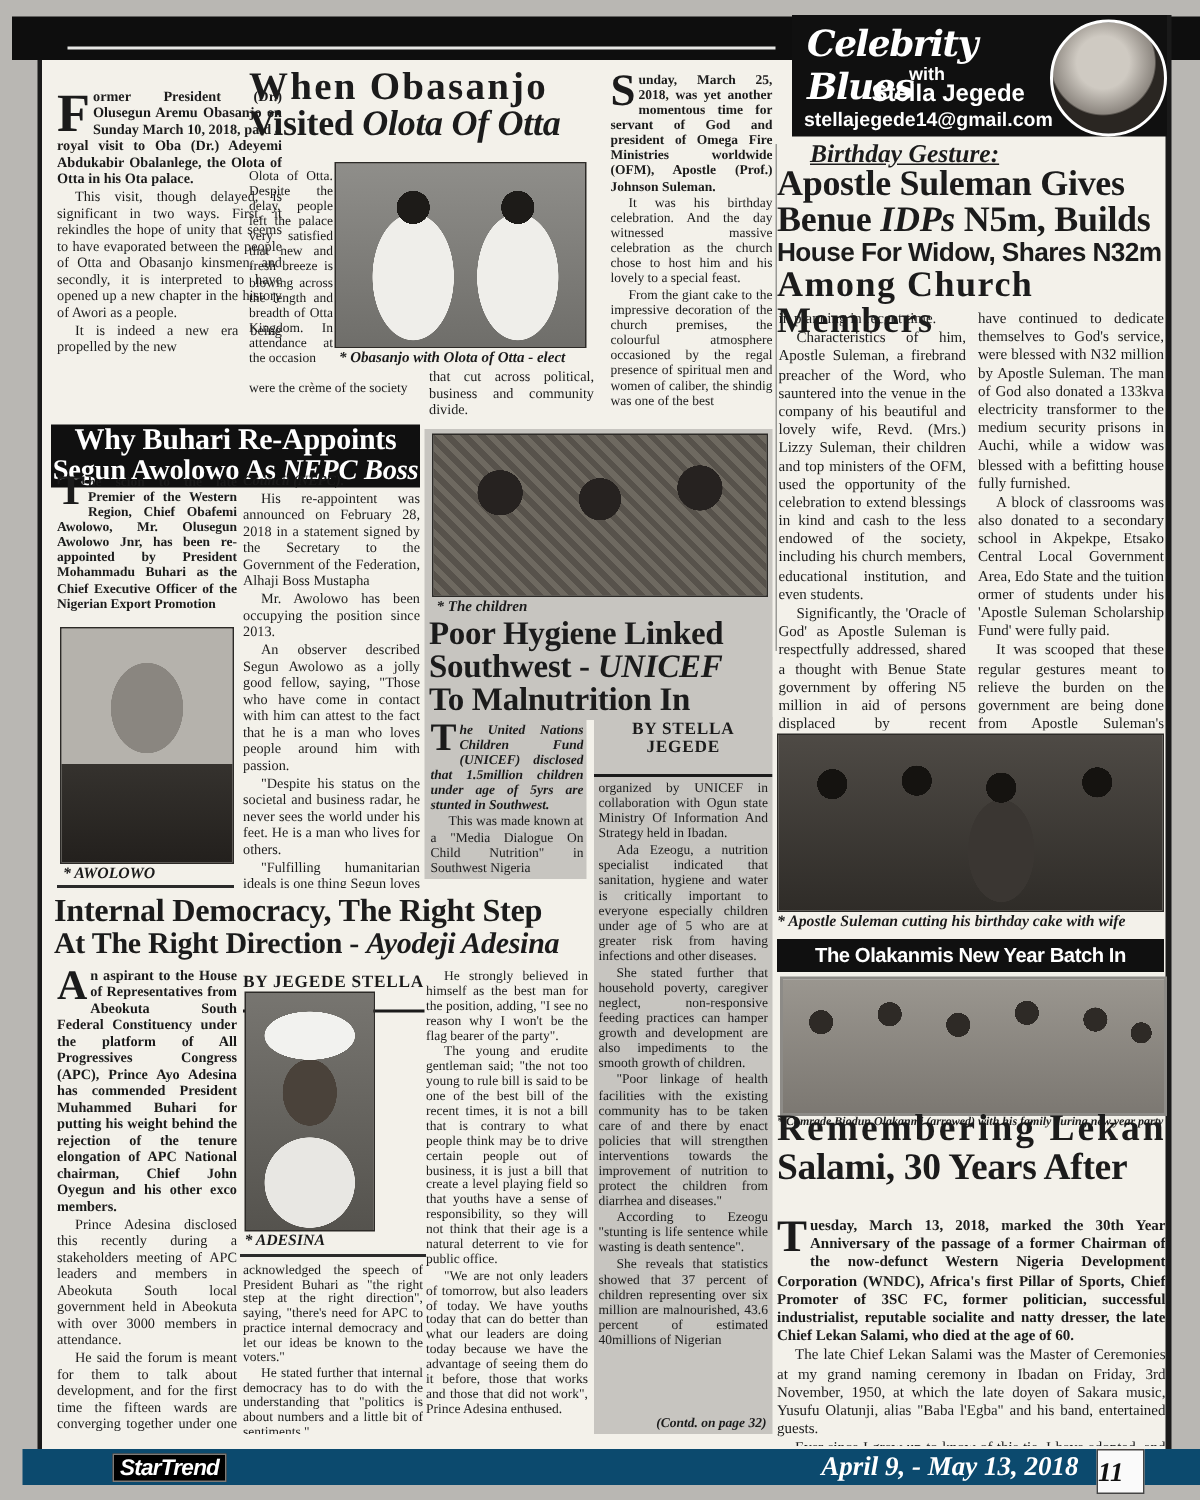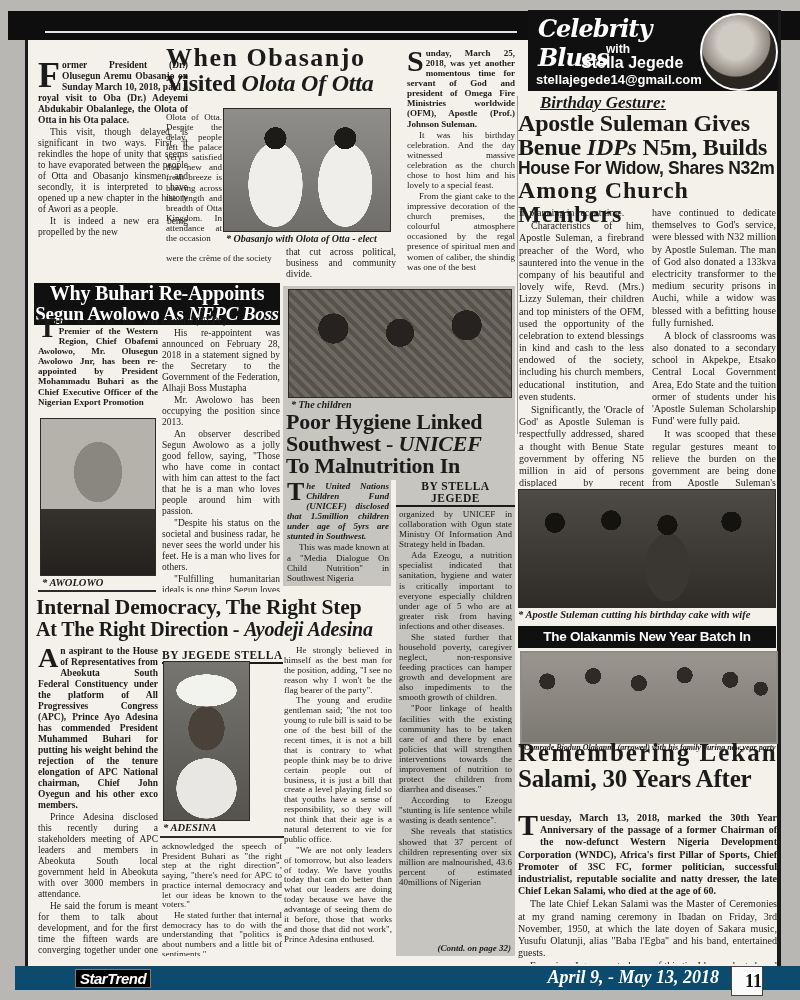--- a/index.html
+++ b/index.html
@@ -12,21 +12,21 @@
   .ital{font-style:italic;}
   .ind{text-indent:12px;}
   p{margin:0 0 1px 0;}
   .dc{float:left;font-weight:bold;line-height:.78;margin:1px 2px 0 0;}
   .t9{font-size:9px;line-height:1.12;}
   .t95{font-size:9.5px;line-height:1.16;}
   .t10{font-size:10px;line-height:1.22;}
   .lead{font-weight:bold;}
   .photo{border:1px solid #2c2a27;}
   .cap{font-weight:bold;font-style:italic;}
-  .byline{font-weight:bold;font-size:11.5px;letter-spacing:.5px;border-bottom:2px solid #1b1b1b;display:inline-block;padding-bottom:1px;}
+  .byline{font-weight:bold;font-size:11.5px;letter-spacing:.5px;border-bottom:2px solid #1b1b1b;display:inline-block;padding-bottom:12px;}
   .blackbox{background:#101010;color:#fff;}
   .gray{background:#c7c5c0;}
   .hl{font-weight:bold;letter-spacing:-.2px;}
   .sans{font-family:"Liberation Sans",sans-serif;}
   .contd{font-weight:bold;font-style:italic;text-align:left;}
   .ov{overflow:hidden;}
 </style>
 </head>
 <body>
 
@@ -201,15 +201,15 @@
   <div class="abs jt ov" style="left:284px;top:646px;width:108px;height:310px;font-size:9px;line-height:1.1;">
     <p class="ind">He strongly believed in himself as the best man for the position, adding, "I see no reason why I won't be the flag bearer of the party".</p>
     <p class="ind">The young and erudite gentleman said; "the not too young to rule bill is said to be one of the best bill of the recent times, it is not a bill that is contrary to what people think may be to drive certain people out of business, it is just a bill that create a level playing field so that youths have a sense of responsibility, so they will not think that their age is a natural deterrent to vie for public office.</p>
     <p class="ind">"We are not only leaders of tomorrow, but also leaders of today. We have youths today that can do better than what our leaders are doing today because we have the advantage of seeing them do it before, those that works and those that did not work", Prince Adesina enthused.</p>
   </div>
 
   <div class="abs" style="left:0;top:966px;width:800px;height:24px;background:#0c4a6e;margin-left:15px;">
     <span class="abs sans bold ital" style="left:60px;top:3px;font-size:15px;color:#fff;letter-spacing:-.5px;border:1px solid #7e7a76;padding:0 4px;background:#000;">StarTrend</span>
     <span class="abs bold ital" style="right:96px;top:1px;font-size:18px;color:#fff;">April 9, - May 13, 2018</span>
   </div>
-  <div class="abs bold" style="left:731px;top:966px;width:32px;height:30px;background:#fafafa;color:#111;font-size:18px;text-align:right;line-height:28px;border:1px solid #444;box-sizing:border-box;">11</div>
+  <div class="abs bold" style="left:731px;top:966px;width:32px;height:30px;background:#fafafa;color:#111;font-size:18px;text-align:left;line-height:28px;border:1px solid #444;box-sizing:border-box;font-style:italic;">11</div>
 
 </div>
 
 </body></html>

